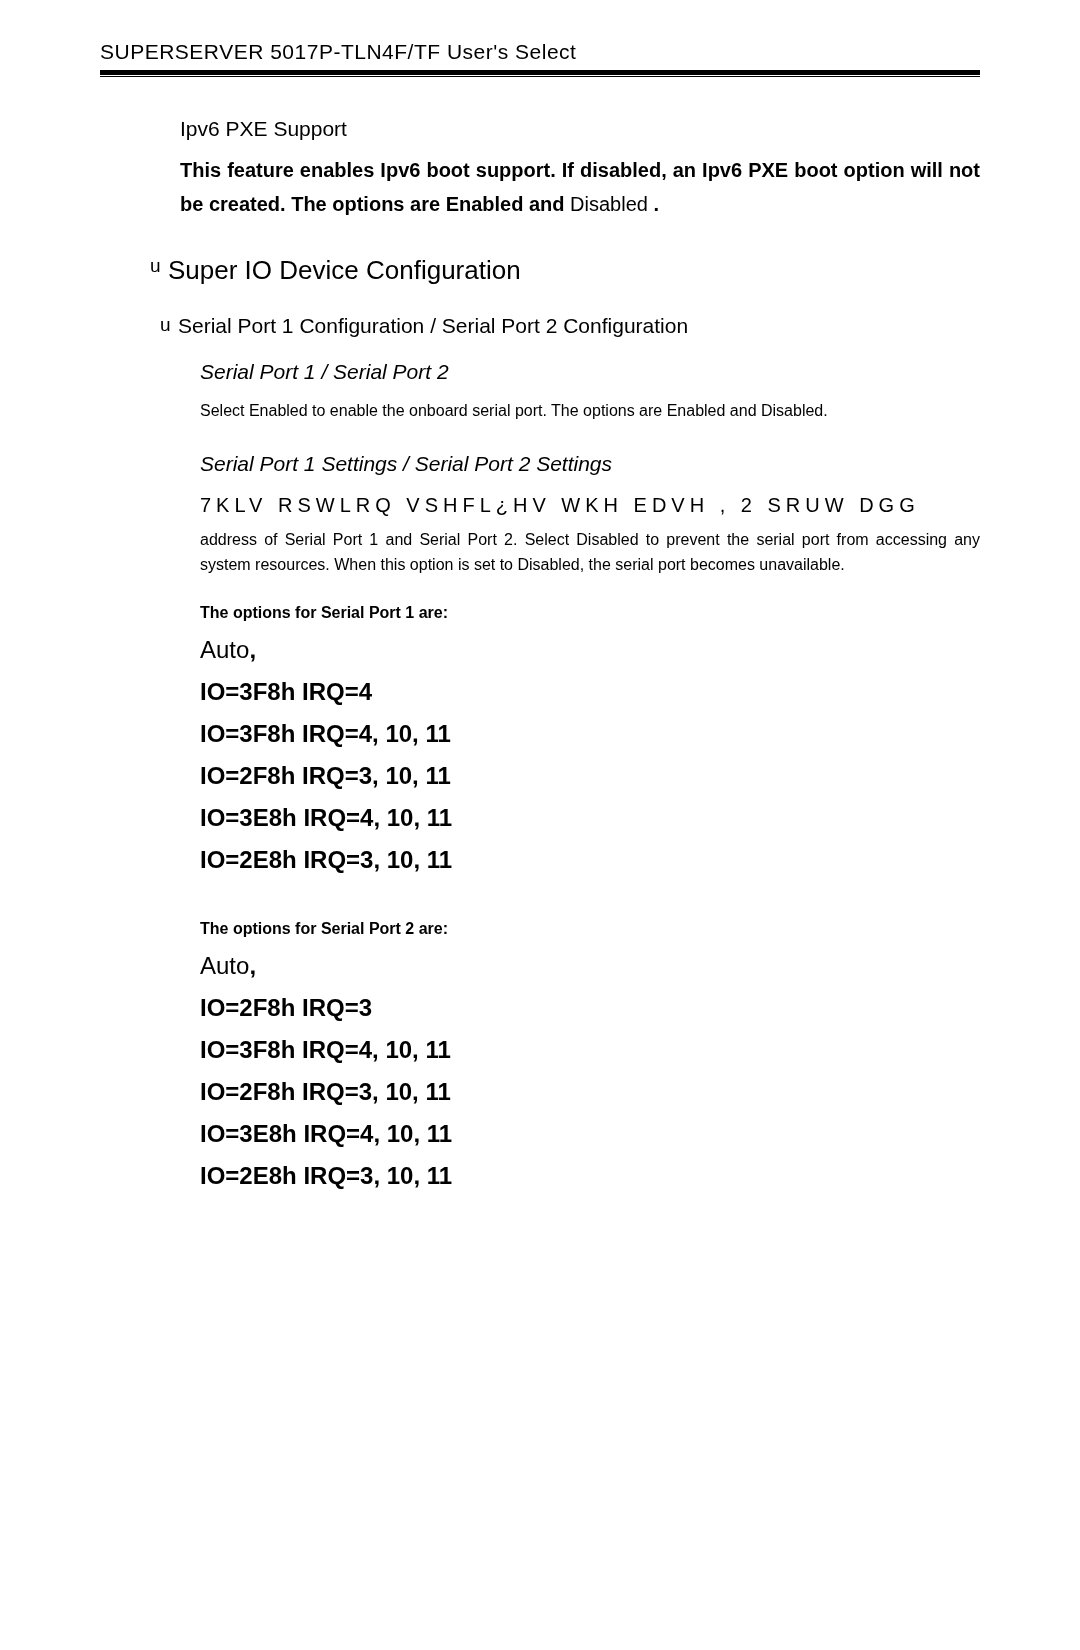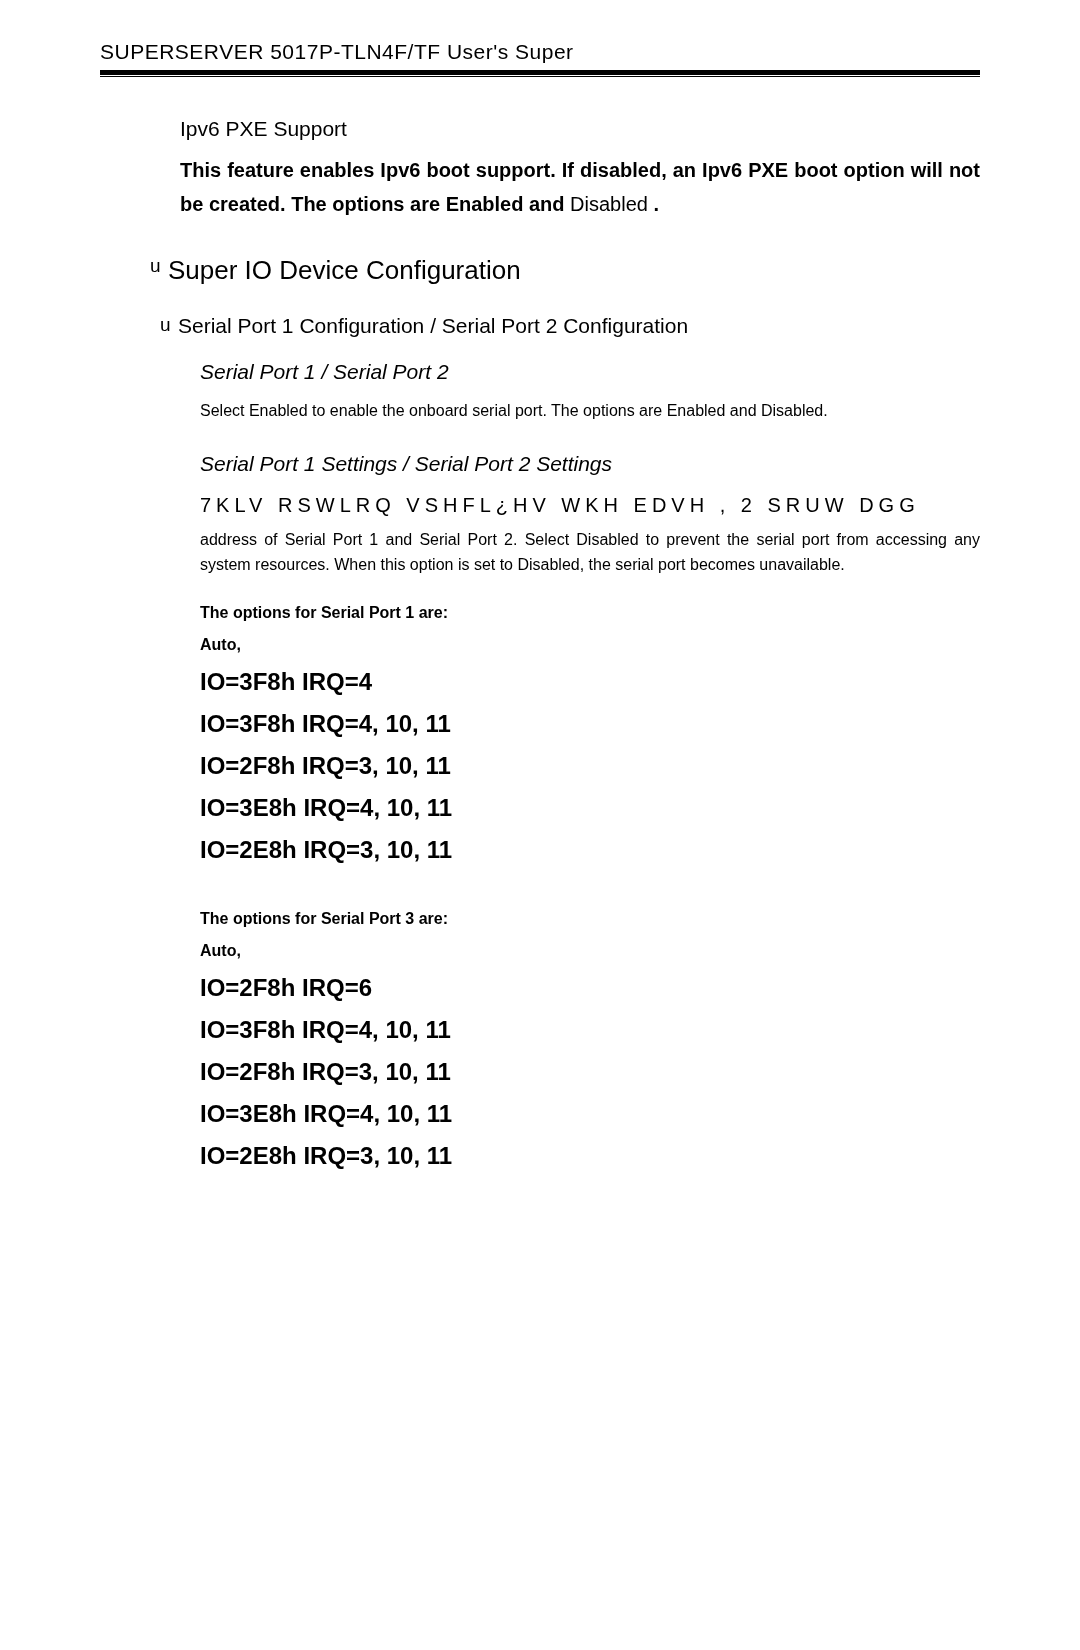--- a/index.html
+++ b/index.html
@@ -76,31 +76,31 @@
     font-size: 16px;
     font-weight: bold;
     margin: 26px 0 14px 100px;
   }
   .opt-line {
     font-size: 24px;
     font-weight: normal;
     margin: 14px 0 0 100px;
   }
   .opt-line-auto {
-    font-size: 16px;
-    font-weight: bold;
+    font-size: 24px;
+    font-weight: normal;
     margin: 12px 0 0 100px;
   }
   .opt-line b { font-weight: bold; }
 </style>
 </head>
 <body>
 
 <div>
-  <div class="header-title">SUPERSERVER 5017P-TLN4F/TF User's Super</div>
+  <div class="header-title">SUPERSERVER 5017P-TLN4F/TF User's Select</div>
   <div class="header-rule"></div>
   <div class="header-rule-thin"></div>
 </div>
 
 <div class="sec-heading1">Ipv6 PXE Support</div>
 <div class="body-bold">
   <span>This feature enables Ipv6 boot support.  If disabled, an Ipv6 PXE boot option will not be created. The options are Enabled and </span><span style="font-weight:normal">Disabled </span><span>.</span>
 </div>
 
 <div class="sec-heading2">
@@ -121,21 +121,21 @@
 <div class="opts-heading">The options for Serial Port 1 are:</div>
 <div class="opt-line-auto">
   <span>Auto</span><b>,</b>
 </div>
 <div class="opt-line"><b>IO=3F8h IRQ=4</b></div>
 <div class="opt-line"><b>IO=3F8h IRQ=4, 10, 11</b></div>
 <div class="opt-line"><b>IO=2F8h IRQ=3, 10, 11</b></div>
 <div class="opt-line"><b>IO=3E8h IRQ=4, 10, 11</b></div>
 <div class="opt-line"><b>IO=2E8h IRQ=3, 10, 11</b></div>
 
-<div class="opts-heading" style="margin-top:46px">The options for Serial Port 3 are:</div>
+<div class="opts-heading" style="margin-top:46px">The options for Serial Port 2 are:</div>
 <div class="opt-line-auto">
   <span>Auto</span><b>,</b>
 </div>
-<div class="opt-line"><b>IO=2F8h IRQ=6</b></div>
+<div class="opt-line"><b>IO=2F8h IRQ=3</b></div>
 <div class="opt-line"><b>IO=3F8h IRQ=4, 10, 11</b></div>
 <div class="opt-line"><b>IO=2F8h IRQ=3, 10, 11</b></div>
 <div class="opt-line"><b>IO=3E8h IRQ=4, 10, 11</b></div>
 <div class="opt-line"><b>IO=2E8h IRQ=3, 10, 11</b></div>
 
 </body></html>

